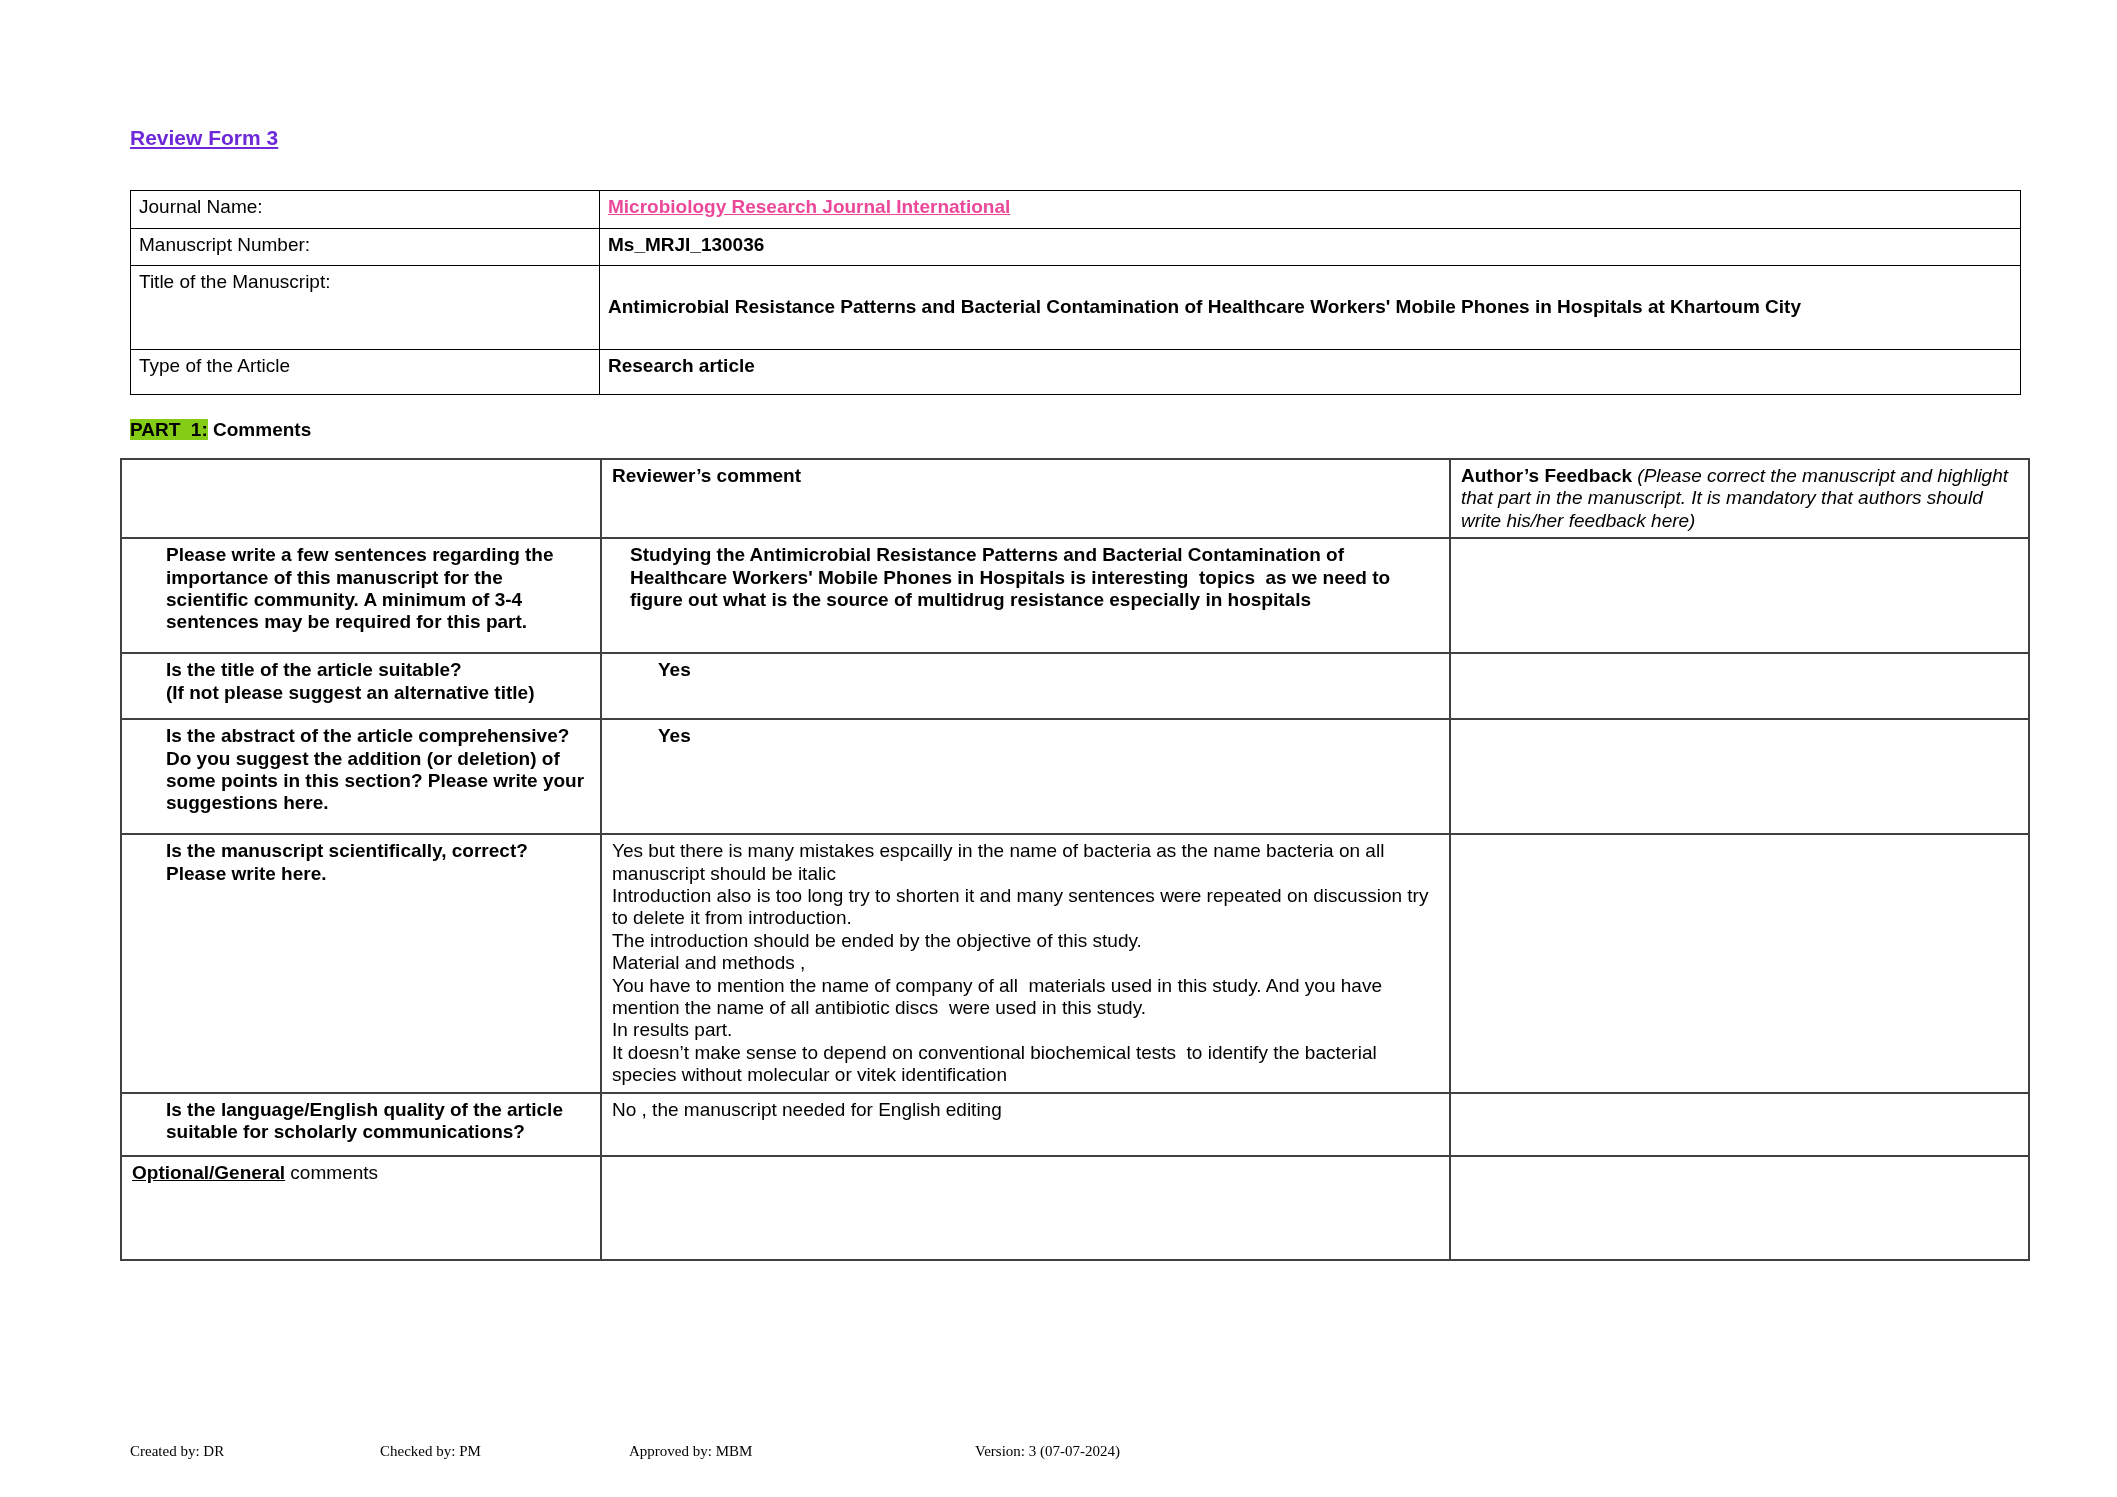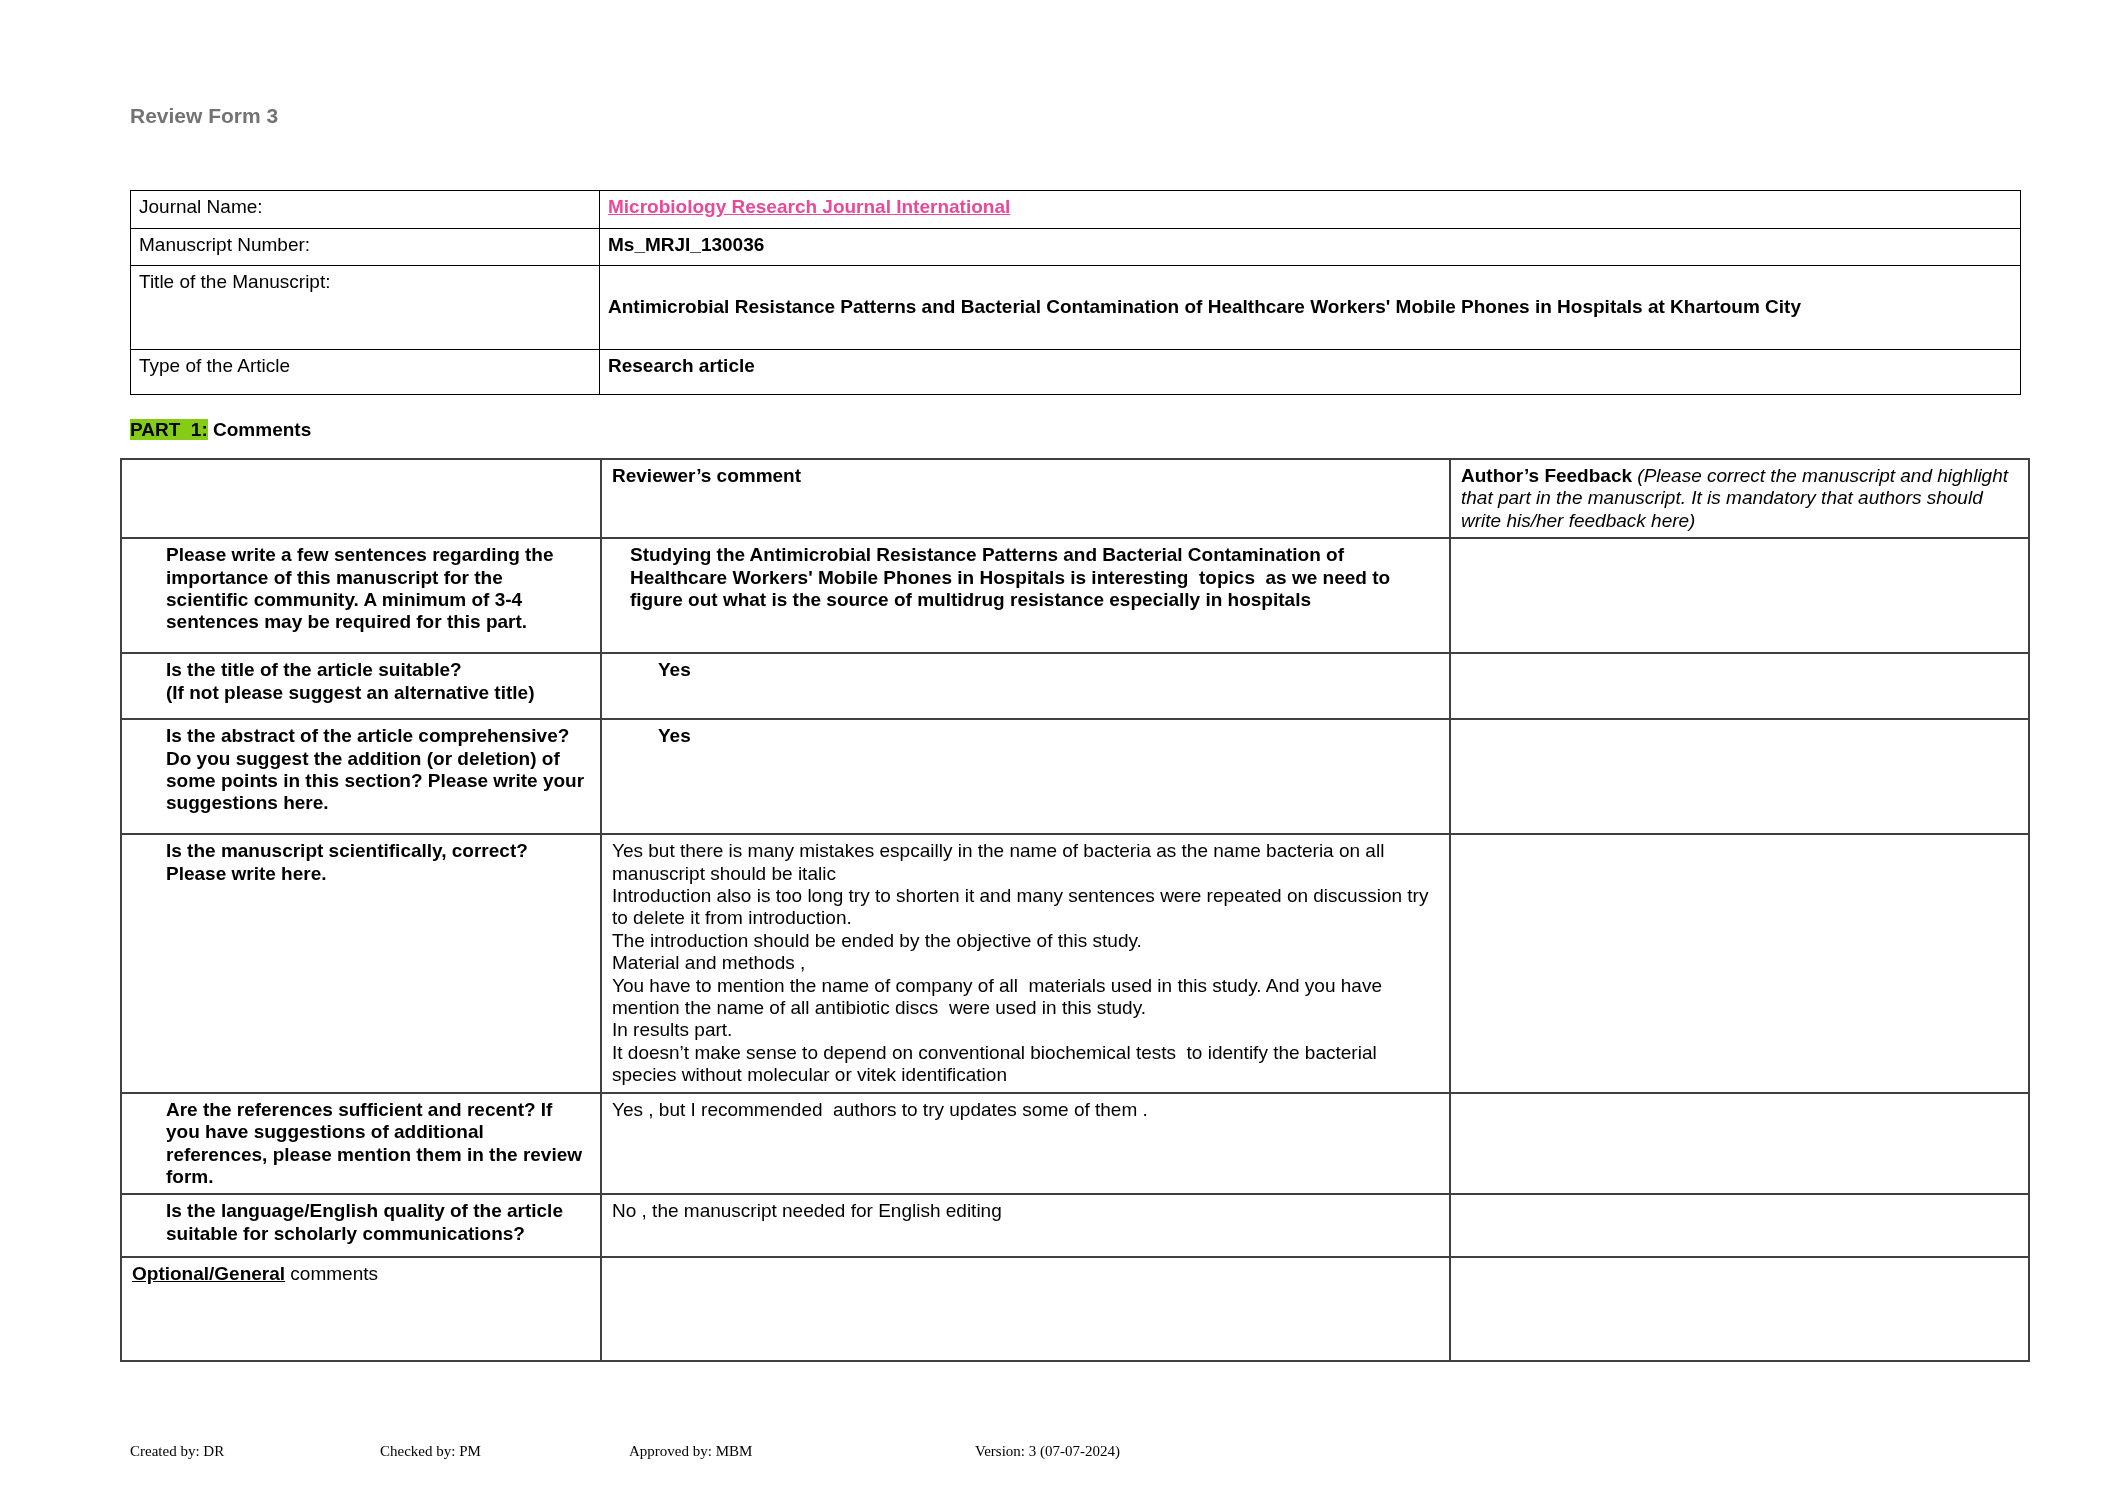--- a/index.html
+++ b/index.html
@@ -10,24 +10,25 @@
     background: #ffffff;
     position: relative;
     font-family: "Liberation Sans", sans-serif;
     color: #000000;
     overflow: hidden;
   }
 
   .page-title {
     position: absolute;
     left: 130px;
-    top: 104px;
+    top: 126px;
     font-size: 21px;
     font-weight: bold;
-    color: #737373;
+    color: #6d28d9;
+    text-decoration: underline;
   }
 
   
   .info-table {
     position: absolute;
     left: 130px;
     top: 190px;
     width: 1891px;
     border-collapse: collapse;
     table-layout: fixed;
@@ -186,25 +187,20 @@
       <td class="c-cell">Yes but there is many mistakes espcailly in the name of bacteria as the name bacteria on all manuscript should be italic
 Introduction also is too long try to shorten it and many sentences were repeated on discussion try to delete it from introduction.
 The introduction should be ended by the objective of this study.
 Material and methods ,
 You have to mention the name of company of all  materials used in this study. And you have mention the name of all antibiotic discs  were used in this study.
 In results part.
 It doesn’t make sense to depend on conventional biochemical tests  to identify the bacterial species without molecular or vitek identification</td>
       <td class="f-cell"></td>
     </tr>
 
-    <tr class="r5">
-      <td class="q-cell">Are the references sufficient and recent? If you have suggestions of additional references, please mention them in the review form.</td>
-      <td class="c-cell">Yes , but I recommended  authors to try updates some of them .</td>
-      <td class="f-cell"></td>
-    </tr>
 
     <tr class="r6">
       <td class="q-cell">Is the language/English quality of the article suitable for scholarly communications?</td>
       <td class="c-cell">No , the manuscript needed for English editing</td>
       <td class="f-cell"></td>
     </tr>
 
     <tr class="r7">
       <td class="q-cell optional"><span class="opt-bold">Optional/General</span><span> comments</span></td>
       <td class="c-cell"></td>

